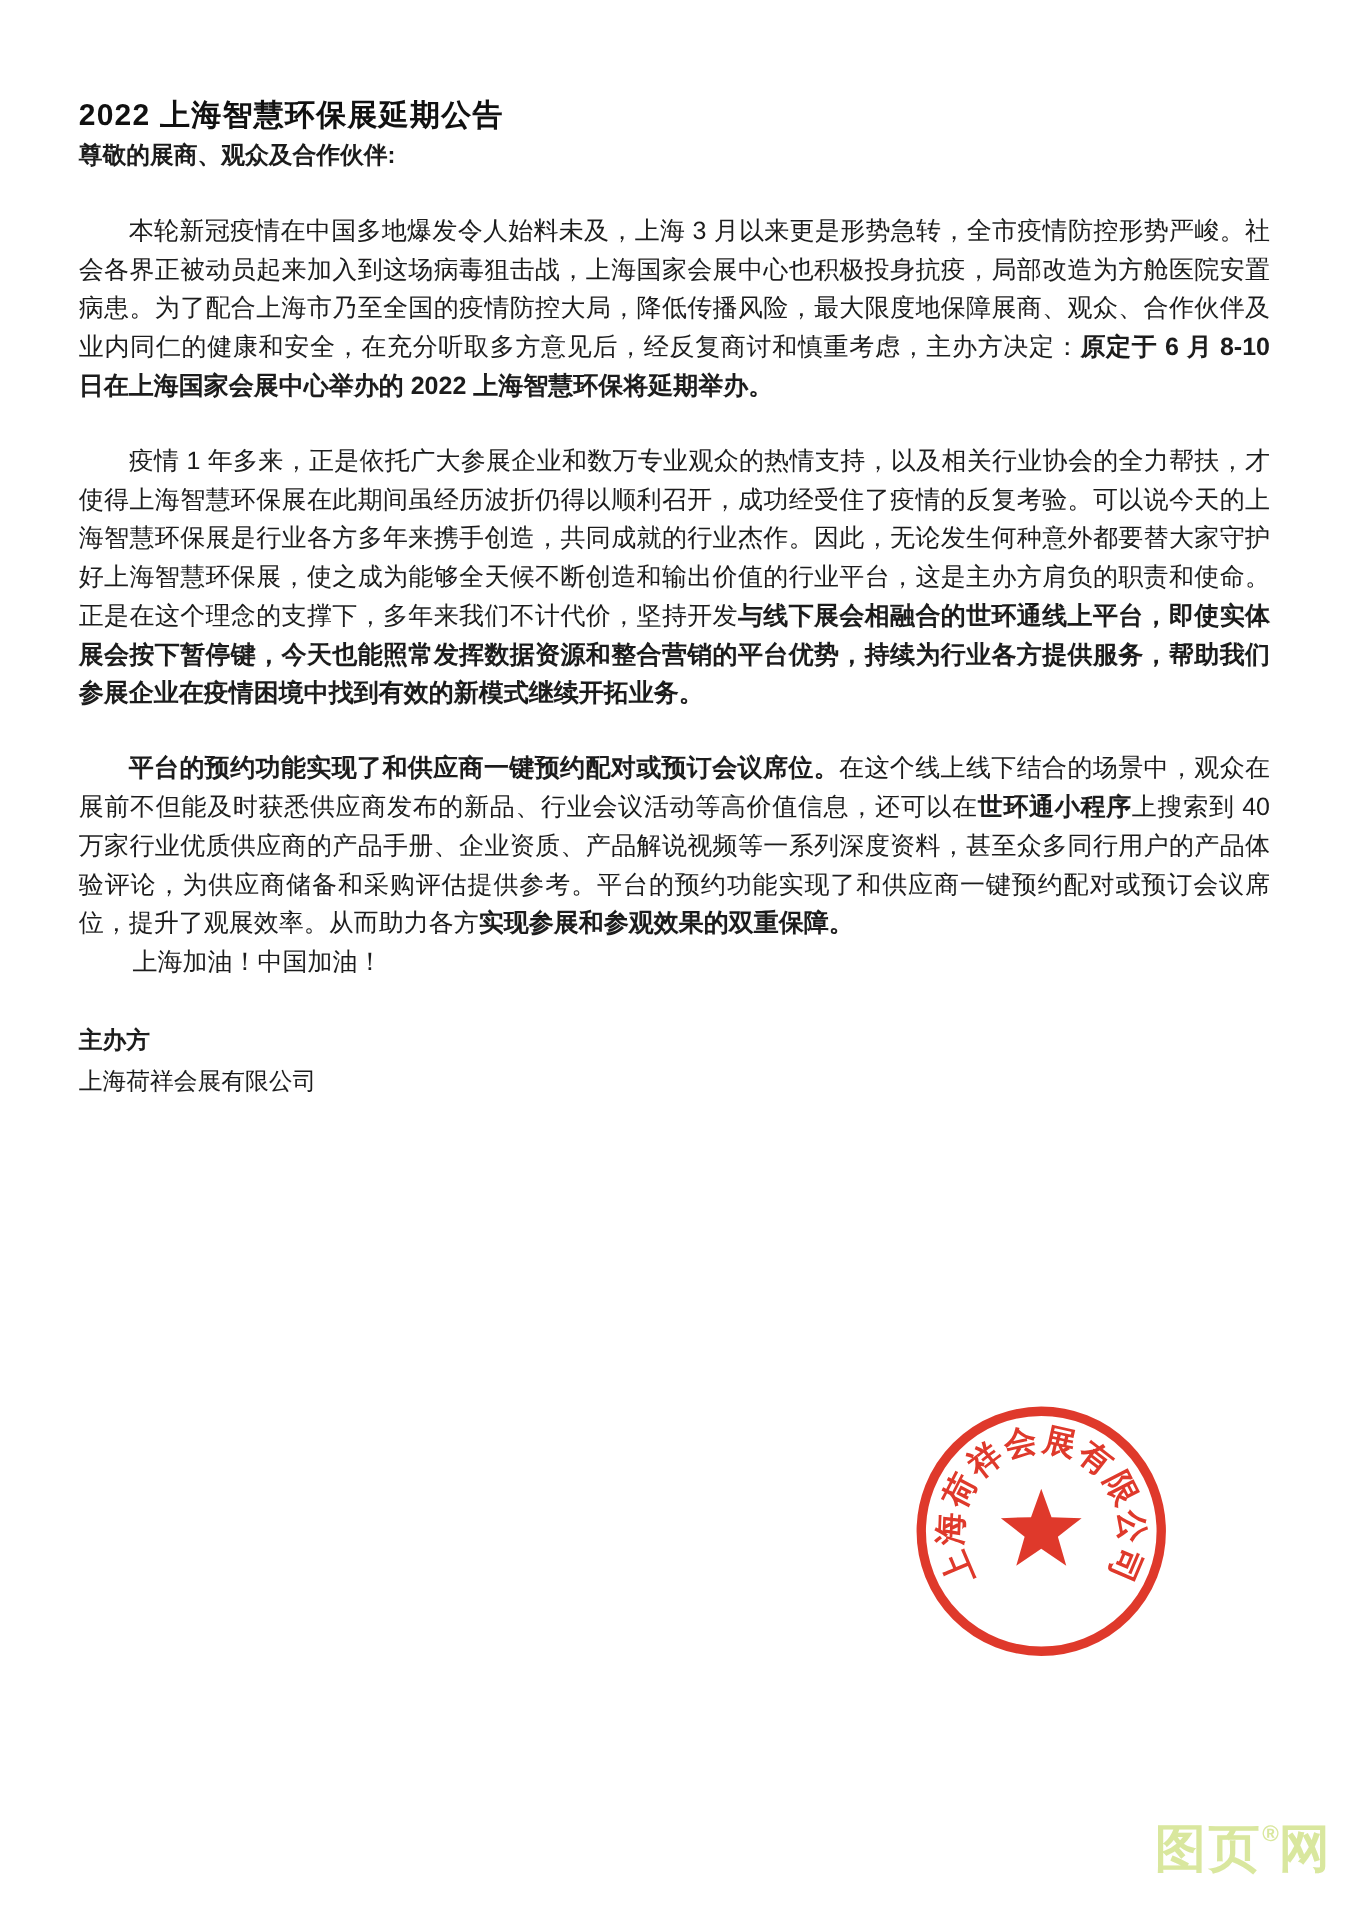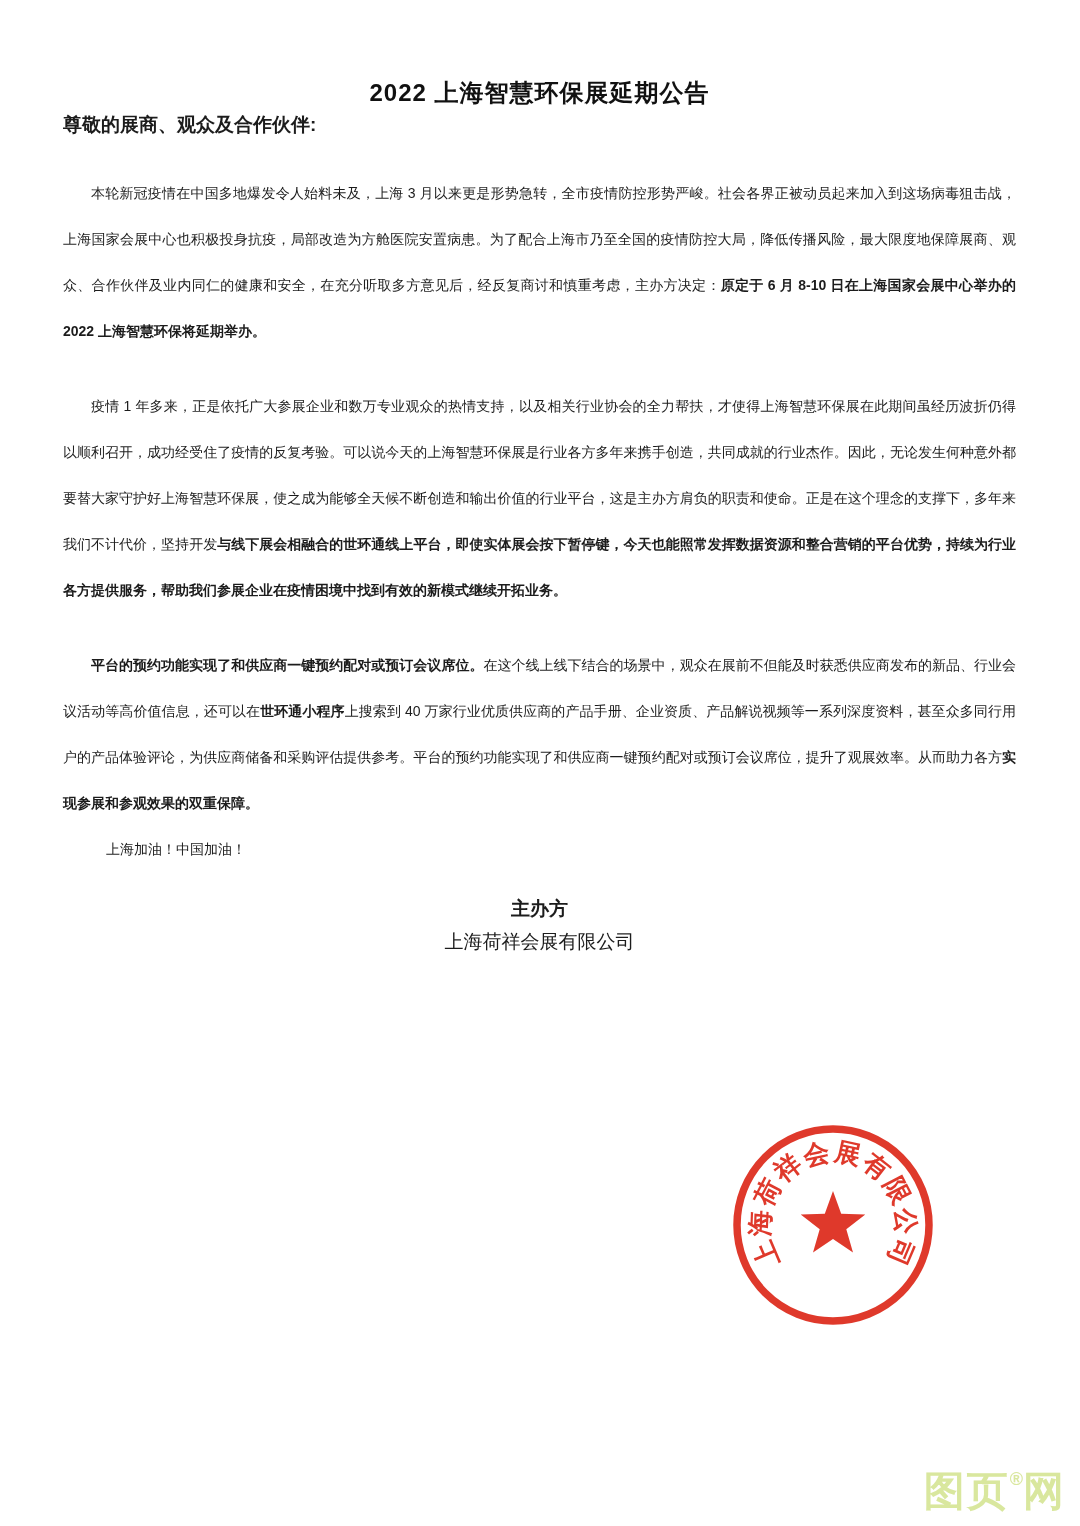--- a/index.html
+++ b/index.html
@@ -13,59 +13,58 @@
     color: #1c1c1c;
   }
   .content {
     padding: 78px 64px 0 63px;
   }
   .doc-title {
     margin: 0;
     font-size: 24px;
     line-height: 30px;
     font-weight: 700;
-    text-align: center;
     color: #111111;
     letter-spacing: 1px;
   }
   .salutation {
     font-size: 19px;
     line-height: 33px;
     font-weight: 700;
   }
   .para {
     margin: 29px 0 0 0;
-    font-size: 14px;
-    line-height: 46px;
+    font-size: 20px;
+    line-height: 31px;
     text-align: justify;
     text-indent: 2em;
   }
   .para.no-indent { text-indent: 0; margin-left: 43px; }
   .para.no-gap { margin-top: 0; }
   .b { font-weight: 700; }
   .signature {
-    margin-top: 20px;
-    text-align: center;
+    margin-top: 30px;
+    text-align: left;
     font-size: 19px;
     line-height: 33px;
   }
   .sig-role { font-weight: 700; }
   .stamp {
     position: absolute;
     left: 729px;
     top: 1121px;
     width: 208px;
     height: 208px;
     opacity: 0.93;
     pointer-events: none;
   }
   .watermark {
     position: absolute;
     right: 14px;
-    bottom: 13px;
+    bottom: 25px;
     font-weight: 700;
     font-size: 41px;
     line-height: 44px;
     letter-spacing: 2px;
     white-space: nowrap;
   }
   .watermark .reg {
     font-size: 18px;
     vertical-align: 20px;
     letter-spacing: 0;

